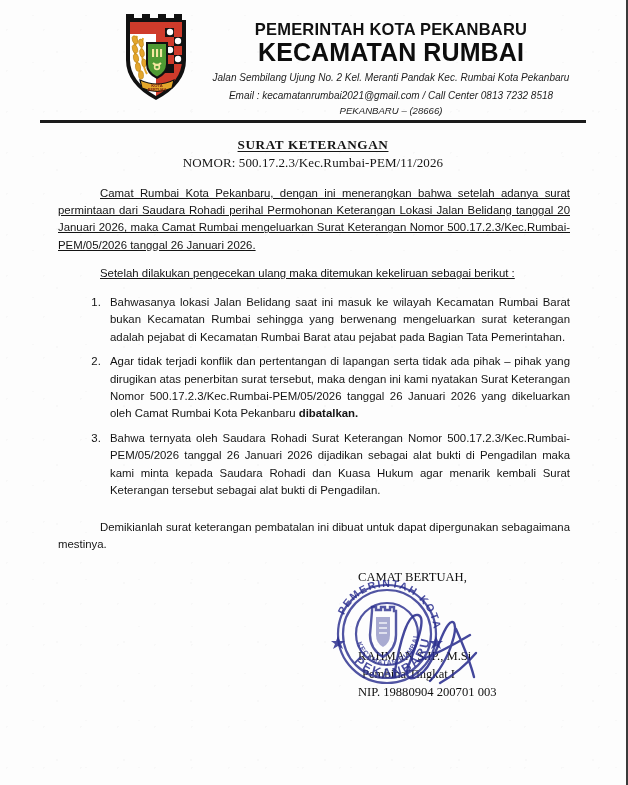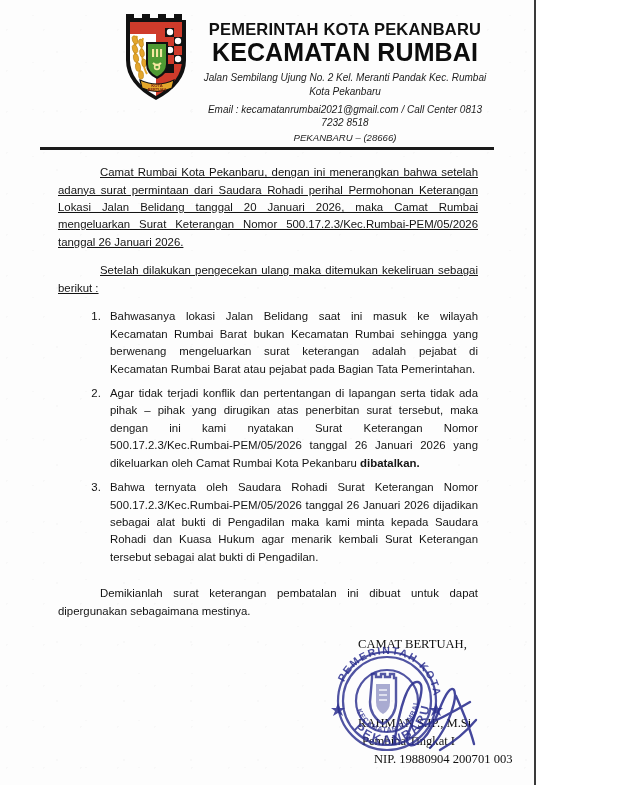--- a/index.html
+++ b/index.html
@@ -2,21 +2,21 @@
 <html><head>
 <meta charset="utf-8">
 <style>
   html, body {
     margin: 0;
     padding: 0;
     background: #ffffff;
   }
   #page {
     position: relative;
-    width: 536px;
+    width: 628px;
     height: 785px;
     background: #fdfdfd;
     overflow: hidden;
     font-family: "Liberation Sans", sans-serif;
     color: #161616;
     border-right: 2px solid #3a3a3a;
     box-sizing: border-box;
   }
 
   
@@ -142,21 +142,21 @@
     width: 250px;
     font-family: "Liberation Serif", serif;
     font-size: 12.6px;
     line-height: 1.42;
     color: #111;
   }
   .sign-name {
     margin-top: 61px;
     white-space: nowrap;
   }
-  .sign-nip { margin-left: 16px; }
+  .sign-nip { }
   .sign-rank { margin-left: 4px; }
 
   
   .stamp {
     position: absolute;
     left: 326px;
     top: 4px;
     width: 122px;
     height: 122px;
     pointer-events: none;
@@ -248,20 +248,24 @@
       <div class="kop-line1">PEMERINTAH KOTA PEKANBARU</div>
       <div class="kop-line2">KECAMATAN RUMBAI</div>
       <div class="kop-addr">Jalan Sembilang Ujung No. 2 Kel. Meranti Pandak Kec. Rumbai Kota Pekanbaru</div>
       <div class="kop-addr">Email : kecamatanrumbai2021@gmail.com / Call Center 0813 7232 8518</div>
       <div class="kop-city">PEKANBARU – (28666)</div>
     </div>
   </div>
 
   <div class="kop-rule"></div>
 
+  <div class="title-block">
+    <div class="doc-title">SURAT KETERANGAN</div>
+    <div class="doc-number">NOMOR: 500.17.2.3/Kec.Rumbai-PEM/11/2026</div>
+  </div>
 
   <div class="body-wrap">
 
     <div class="para">Camat Rumbai Kota Pekanbaru, dengan ini menerangkan bahwa setelah adanya surat permintaan dari Saudara Rohadi perihal Permohonan Keterangan Lokasi Jalan Belidang tanggal 20 Januari 2026, maka Camat Rumbai mengeluarkan Surat Keterangan Nomor 500.17.2.3/Kec.Rumbai-PEM/05/2026 tanggal 26 Januari 2026.</div>
 
     <div class="para">Setelah dilakukan pengecekan ulang maka ditemukan kekeliruan sebagai berikut :</div>
 
     <ol class="klausul">
       <li>
         <span>Bahwasanya lokasi Jalan Belidang saat ini masuk ke wilayah Kecamatan Rumbai Barat bukan Kecamatan Rumbai sehingga yang berwenang mengeluarkan surat keterangan adalah pejabat di Kecamatan Rumbai Barat atau pejabat pada Bagian Tata Pemerintahan.</span><span class="bold"></span>

